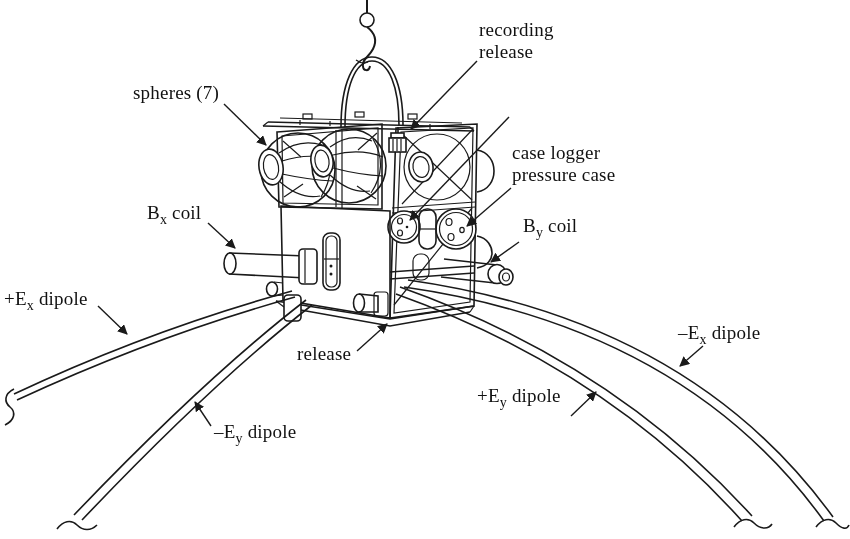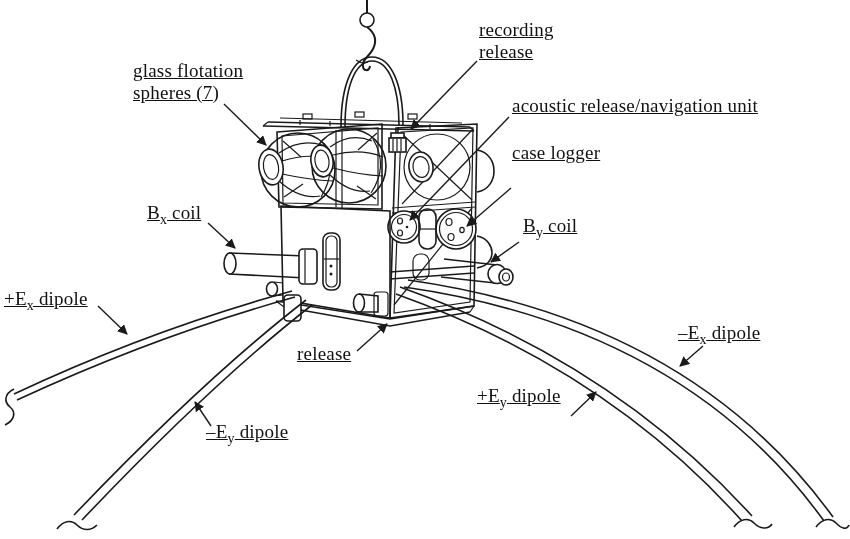--- a/index.html
+++ b/index.html
@@ -1,20 +1,20 @@
 <!DOCTYPE html>
 <html><head>
 <meta charset="utf-8">
 <style>
   html,body{margin:0;padding:0;background:#fff;}
   .stage{position:relative;width:850px;height:539px;background:#fff;overflow:hidden;
          font-family:"Liberation Serif",serif;}
   .stage svg{position:absolute;left:0;top:0;}
   .lbl{position:absolute;font-size:19px;line-height:21.5px;color:#111;
-       white-space:nowrap;letter-spacing:0.2px;text-decoration:underline;}
+       white-space:nowrap;letter-spacing:0.2px;}
   .lbl sub{font-size:14px;line-height:0;}
   .draw{stroke:#1a1a1a;fill:none;stroke-width:1.6;}
   .thin{stroke:#1a1a1a;fill:none;stroke-width:1.2;}
   .thick{stroke:#1a1a1a;fill:none;stroke-width:2;}
   .fillw{fill:#ffffff;stroke:#1a1a1a;stroke-width:1.6;}
   .dot{fill:#1a1a1a;stroke:none;}
   .leader{stroke:#1a1a1a;stroke-width:1.4;fill:none;}
 </style>
 </head>
 <body>
@@ -202,35 +202,34 @@
       <line class="leader" marker-end="url(#ah)" x1="208" y1="223" x2="235" y2="248"></line>
       <line class="leader" marker-end="url(#ah)" x1="519" y1="242" x2="491" y2="262"></line>
       <line class="leader" marker-end="url(#ah)" x1="98" y1="306" x2="127" y2="334"></line>
       <line class="leader" marker-end="url(#ah)" x1="357" y1="351" x2="387" y2="324"></line>
       <line class="leader" marker-end="url(#ah)" x1="211" y1="426" x2="195" y2="402"></line>
       <line class="leader" marker-end="url(#ah)" x1="571" y1="416" x2="596" y2="392"></line>
       <line class="leader" marker-end="url(#ah)" x1="703" y1="346" x2="680" y2="366"></line>
     </g>
   </svg>
 
-  <div class="lbl" style="left:133px;top:60px"><span>glass flotation</span><br><span>spheres (7)</span></div>
+  <div class="lbl" style="left:133px;top:60px"><br><span>spheres (7)</span></div>
 
   <div class="lbl" style="left:479px;top:19px"><span>recording</span><br><span>release</span></div>
 
-  <div class="lbl" style="left:512px;top:95px"><span>acoustic release/navigation unit</span></div>
-
-  <div class="lbl" style="left:512px;top:142px"><span>case logger</span><br></div>
+
+  <div class="lbl" style="left:512px;top:142px"><span>case logger</span><br><span>pressure case</span></div>
 
   <div class="lbl" style="left:147px;top:202px"><span>B</span><sub>x</sub><span> coil</span></div>
 
   <div class="lbl" style="left:523px;top:215px"><span>B</span><sub>y</sub><span> coil</span></div>
 
   <div class="lbl" style="left:4px;top:288px"><span>+E</span><sub>x</sub><span> dipole</span></div>
 
   <div class="lbl" style="left:678px;top:322px"><span>–E</span><sub>x</sub><span> dipole</span></div>
 
   <div class="lbl" style="left:297px;top:343px"><span>release</span></div>
 
-  <div class="lbl" style="left:206px;top:421px"><span>–E</span><sub>y</sub><span> dipole</span></div>
+  <div class="lbl" style="left:214px;top:421px"><span>–E</span><sub>y</sub><span> dipole</span></div>
 
   <div class="lbl" style="left:477px;top:385px"><span>+E</span><sub>y</sub><span> dipole</span></div>
 
 </div>
 
 </body></html>

